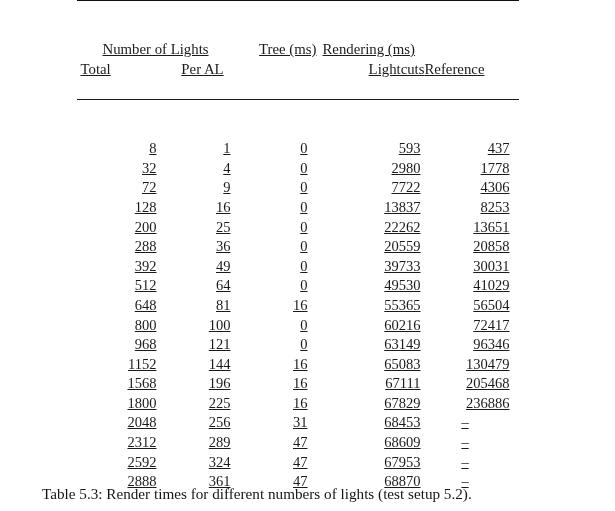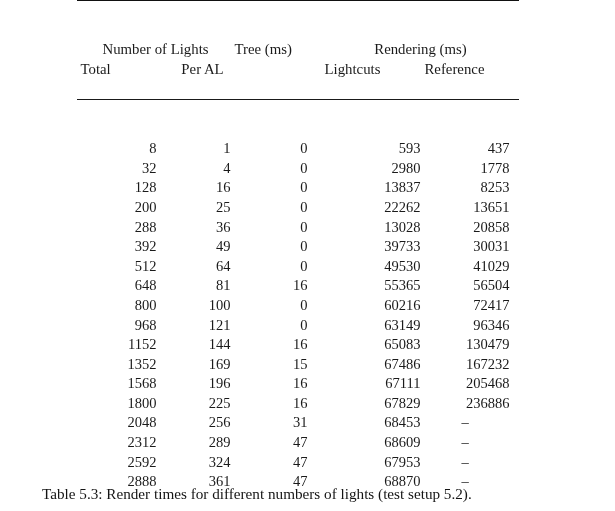--- a/index.html
+++ b/index.html
@@ -15,20 +15,21 @@
     color: #1a1a1a;
     overflow: hidden;
   }
 
   
   #table-figure {
     position: absolute;
     left: 0;
     top: 0;
     width: 595px;
+    text-decoration: underline;
   }
 
   table.render-table {
     border-collapse: collapse;
     margin: 0 auto;
     width: 442px;          
     table-layout: fixed;
     font-size: 14.5px;
   }
 
@@ -72,25 +73,25 @@
   .pad-after-midrule td { height: 7px; font-size: 0; line-height: 0; }
 
   
   .hdr-group th,
   .hdr-sub th {
     font-family: "Liberation Serif", "DejaVu Serif", serif;
     font-weight: bold;
     font-size: 14.8px;
   }
   .hdr-group th.grp-lights   { text-align: center; }
-  .hdr-group th.grp-tree     { text-align: left; padding-right: 6px; }
-  .hdr-group th.grp-render   { text-align: center; }
+  .hdr-group th.grp-tree     { text-align: right; padding-right: 6px; }
+  .hdr-group th.grp-render   { text-align: left; }
   .hdr-sub th.sub-total      { text-align: left; padding-left: 4px; }
   .hdr-sub th.sub-peral      { text-align: center; padding-left: 10px; margin-top: 40px; }
-  .hdr-sub th.sub-lightcuts  { text-align: left; padding-left: 2px; }
+  .hdr-sub th.sub-lightcuts  { text-align: right; padding-left: 2px; }
   .hdr-sub th.sub-reference  { text-align: left; padding-right: 2px; }
 
   
   .data-row td {
     text-align: right;
     font-size: 14.5px;
   }
   .data-row td.col-total     { padding-right: 4px; }
   .data-row td.col-peral     { padding-right: 4px; }
   .data-row td.col-tree      { padding-right: 15px; }
@@ -164,38 +165,45 @@
           <td class="col-reference">437</td>
         </tr>
         <tr class="data-row">
           <td class="col-total">32</td>
           <td class="col-peral">4</td>
           <td class="col-tree">0</td>
           <td class="col-lightcuts">2980</td>
           <td class="col-reference">1778</td>
         </tr>
         <tr class="data-row">
+          <td class="col-total">72</td>
+          <td class="col-peral">9</td>
+          <td class="col-tree">0</td>
+          <td class="col-lightcuts">7722</td>
+          <td class="col-reference">4306</td>
+        </tr>
+        <tr class="data-row">
           <td class="col-total">128</td>
           <td class="col-peral">16</td>
           <td class="col-tree">0</td>
           <td class="col-lightcuts">13837</td>
           <td class="col-reference">8253</td>
         </tr>
         <tr class="data-row">
           <td class="col-total">200</td>
           <td class="col-peral">25</td>
           <td class="col-tree">0</td>
           <td class="col-lightcuts">22262</td>
           <td class="col-reference">13651</td>
         </tr>
         <tr class="data-row">
           <td class="col-total">288</td>
           <td class="col-peral">36</td>
           <td class="col-tree">0</td>
-          <td class="col-lightcuts">13028</td>
+          <td class="col-lightcuts">20559</td>
           <td class="col-reference">20858</td>
         </tr>
         <tr class="data-row">
           <td class="col-total">392</td>
           <td class="col-peral">49</td>
           <td class="col-tree">0</td>
           <td class="col-lightcuts">39733</td>
           <td class="col-reference">30031</td>
         </tr>
         <tr class="data-row">
@@ -225,27 +233,20 @@
           <td class="col-tree">0</td>
           <td class="col-lightcuts">63149</td>
           <td class="col-reference">96346</td>
         </tr>
         <tr class="data-row">
           <td class="col-total">1152</td>
           <td class="col-peral">144</td>
           <td class="col-tree">16</td>
           <td class="col-lightcuts">65083</td>
           <td class="col-reference">130479</td>
-        </tr>
-        <tr class="data-row">
-          <td class="col-total">1352</td>
-          <td class="col-peral">169</td>
-          <td class="col-tree">15</td>
-          <td class="col-lightcuts">67486</td>
-          <td class="col-reference">167232</td>
         </tr>
         <tr class="data-row">
           <td class="col-total">1568</td>
           <td class="col-peral">196</td>
           <td class="col-tree">16</td>
           <td class="col-lightcuts">67111</td>
           <td class="col-reference">205468</td>
         </tr>
         <tr class="data-row">
           <td class="col-total">1800</td>

